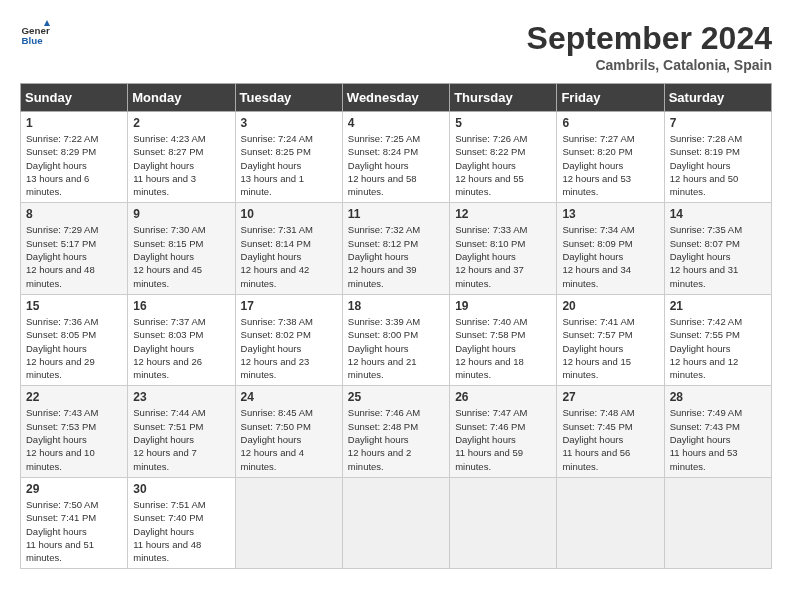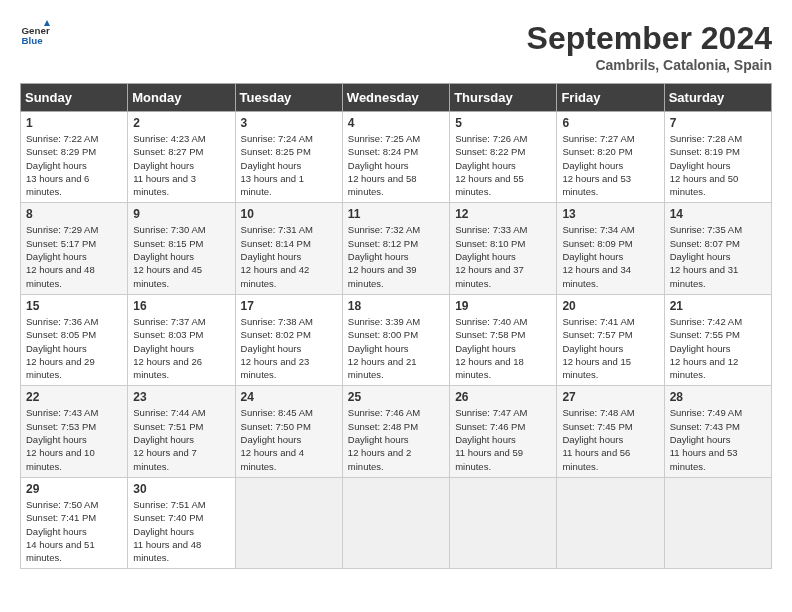--- a/index.html
+++ b/index.html
@@ -368,21 +368,21 @@
         </div>
       </td>
       </tr>
       <tr>
         <td>
         <span class="day-num">29</span>
         <div class="cell-content">
           <span>Sunrise: </span><span>7:50 AM</span><br>
           <span>Sunset: </span><span>7:41 PM</span><br>
           <span>Daylight hours</span><br>
-          <span>14 hours and 51 minutes.</span>
+          <span>11 hours and 51 minutes.</span>
         </div>
       </td>
         <td>
         <span class="day-num">30</span>
         <div class="cell-content">
           <span>Sunrise: </span><span>7:51 AM</span><br>
           <span>Sunset: </span><span>7:40 PM</span><br>
           <span>Daylight hours</span><br>
           <span>11 hours and 48 minutes.</span>
         </div>

